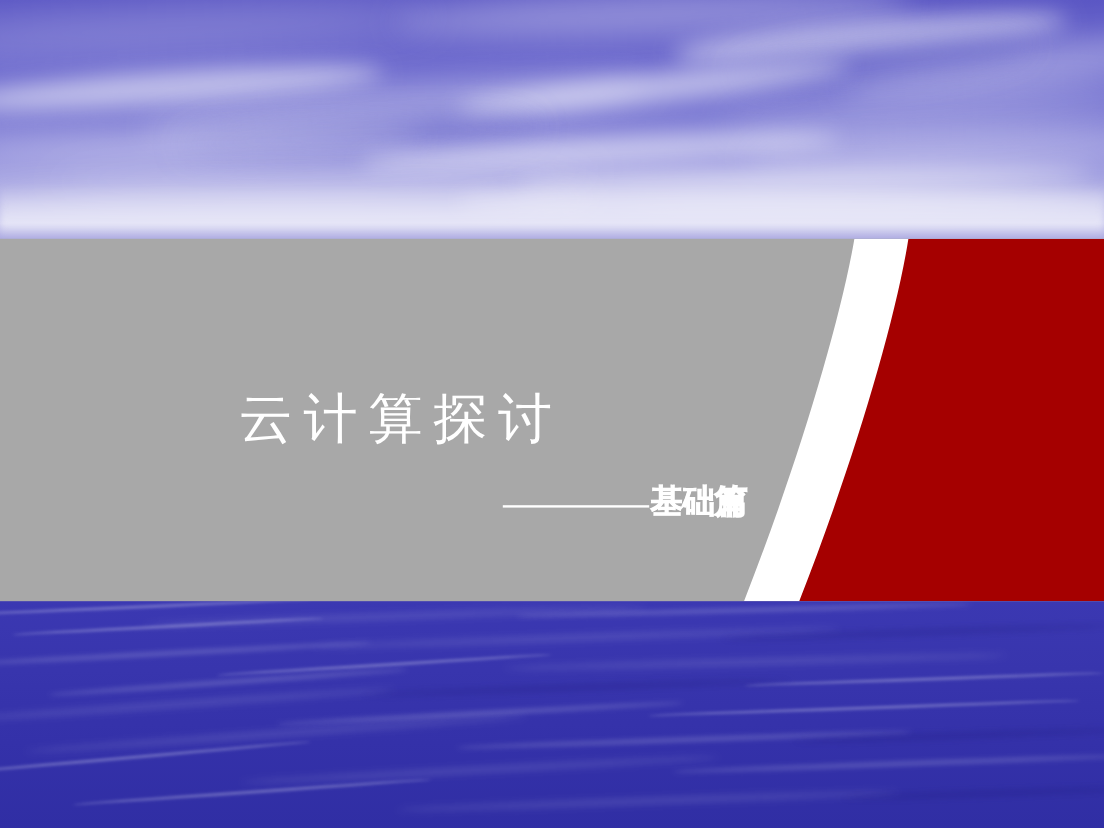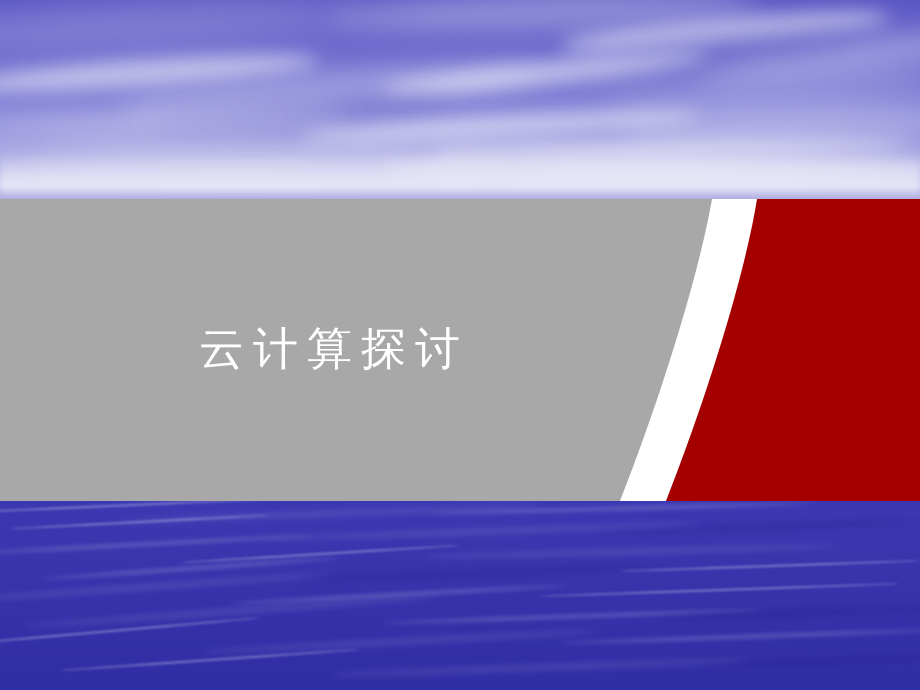--- a/index.html
+++ b/index.html
@@ -215,15 +215,21 @@
 
       <path d="M 712 0 C 700 70, 664 190, 620 302 L 700 302 C 742 190, 772 70, 782 0 Z" fill="#ffffff"></path>
 
       <path d="M 757 0 C 746 70, 710 190, 666 302 L 920 302 L 920 0 Z" fill="#a50000"></path>
     </svg>
   </div>
 
   <div class="title-area">
     <h1 class="main-title">云计算探讨</h1>
 
+    <div class="subtitle-row">
+      <span class="sub-rule"></span>
+      <span class="sub-text">
+        <span>基础</span><span class="hollow">篇</span>
+      </span>
+    </div>
   </div>
 
 </div>
 
 </body></html>

